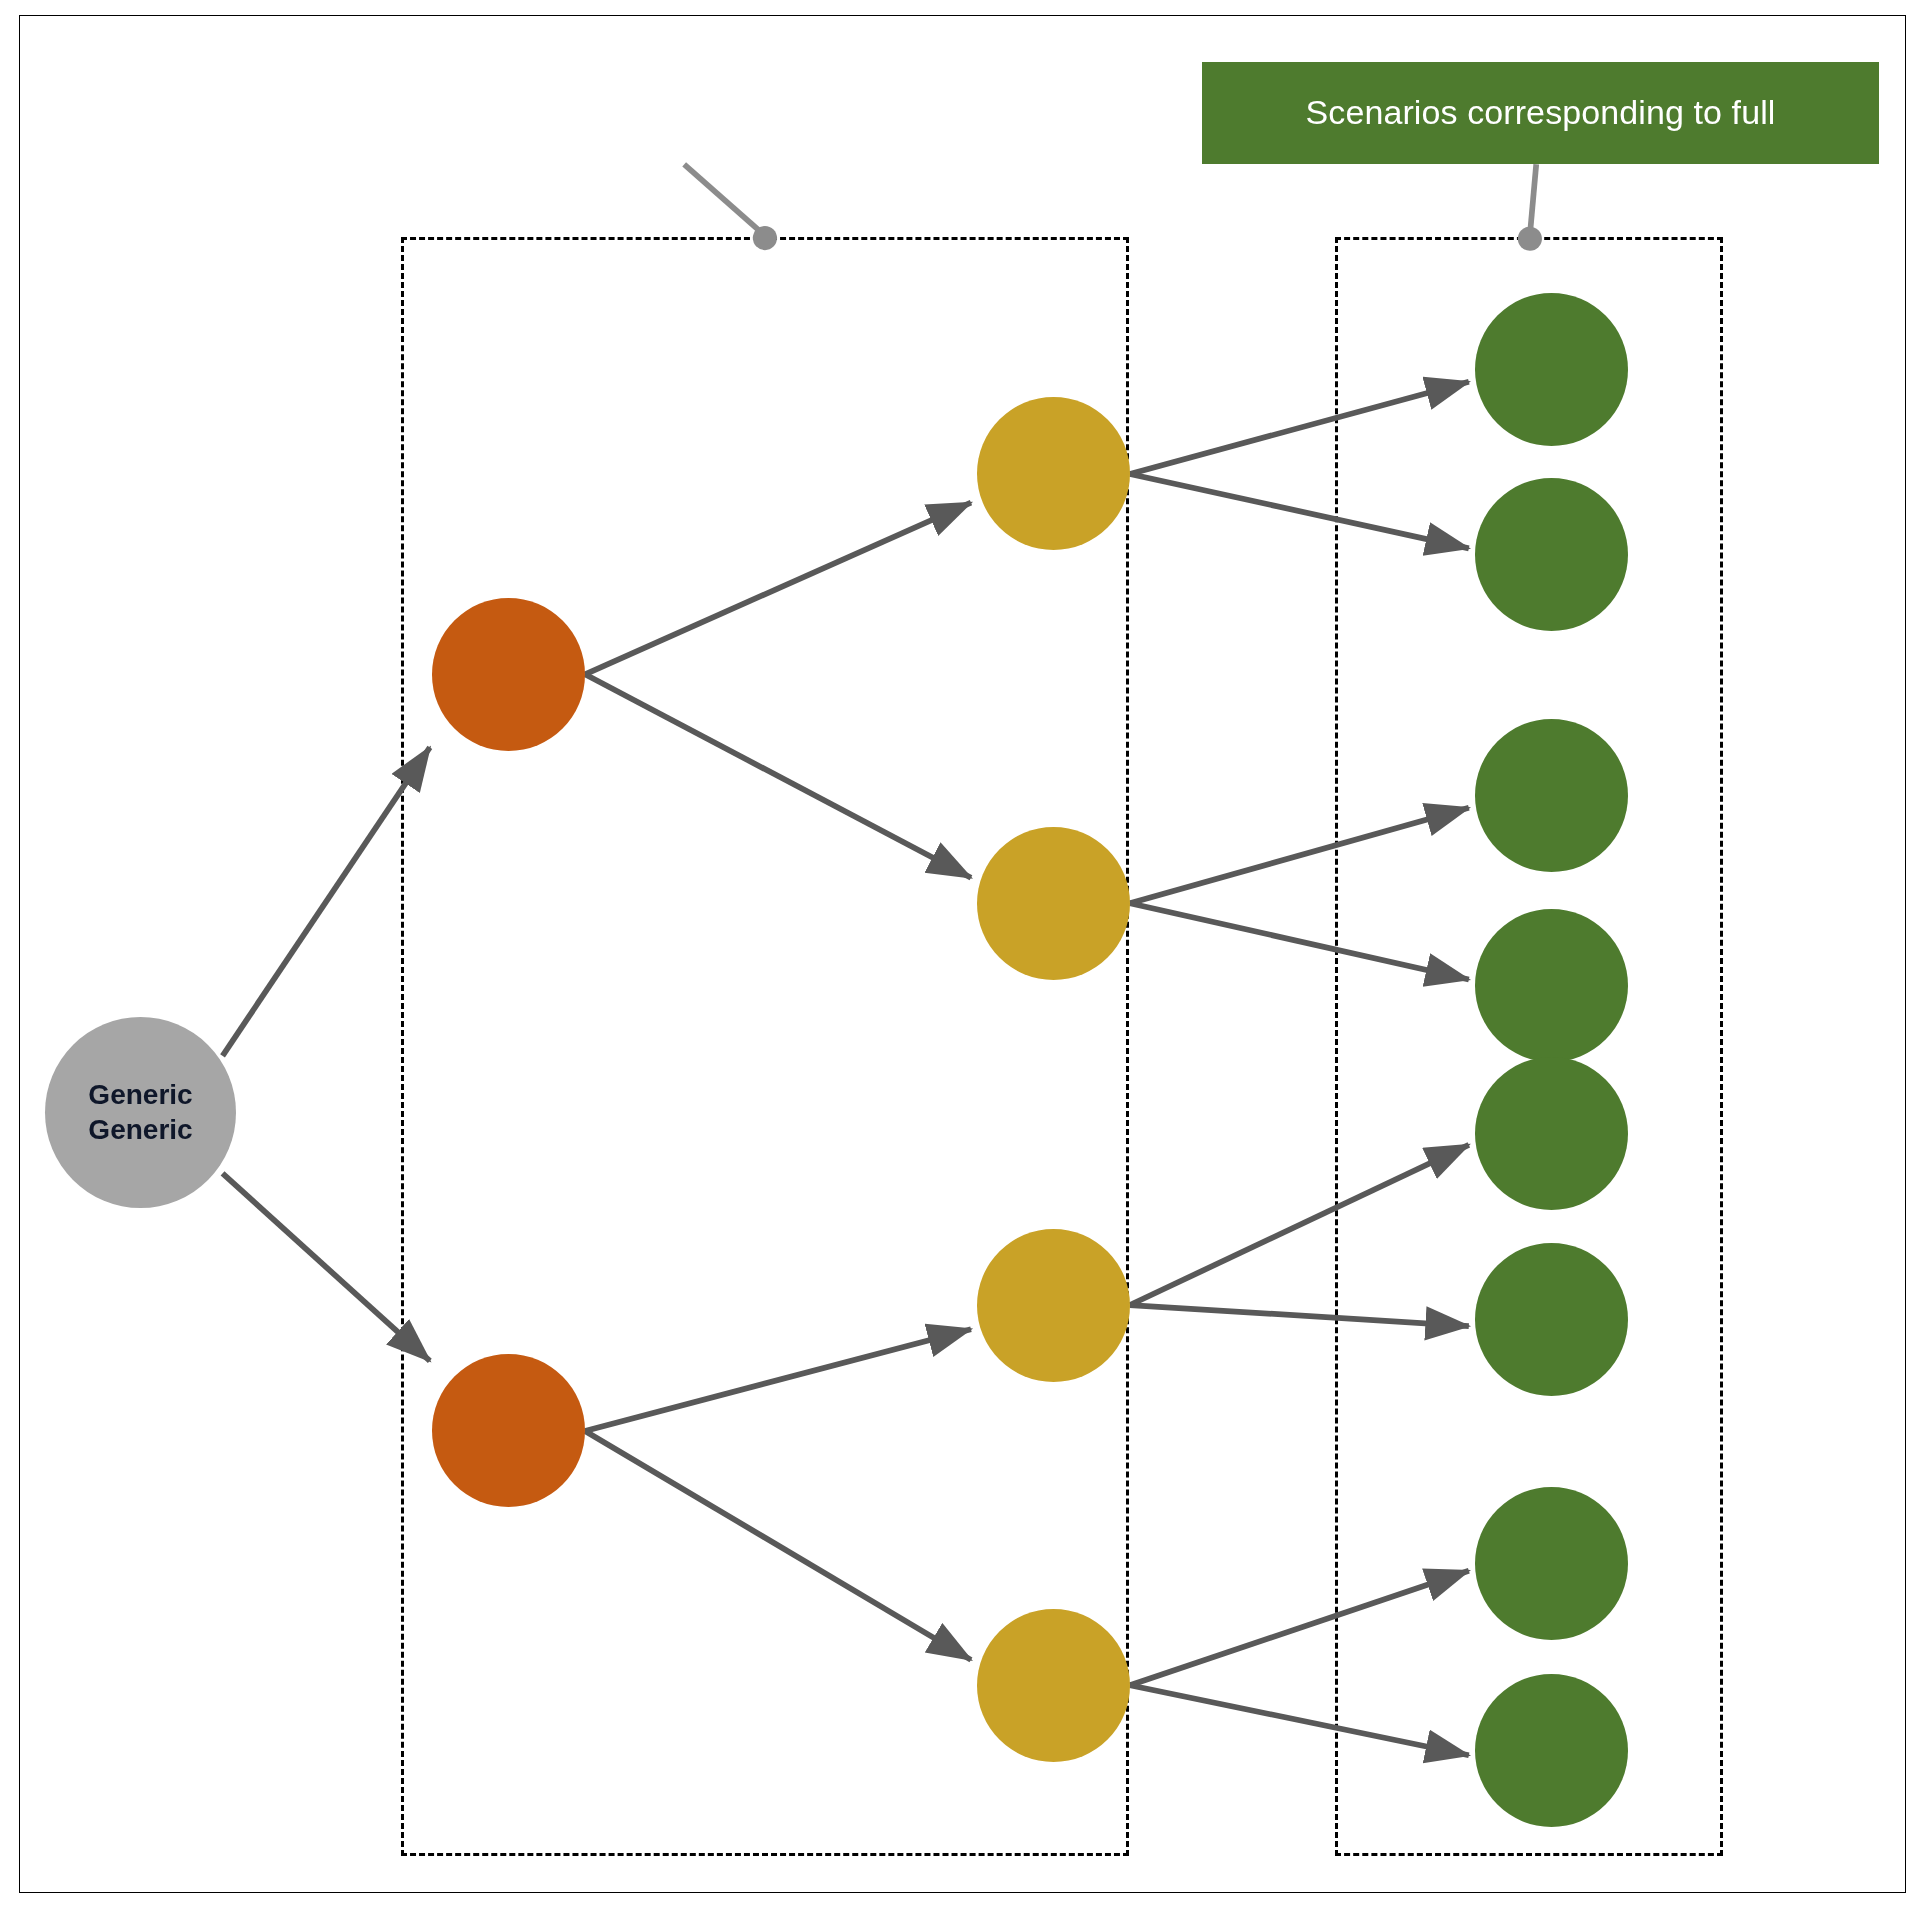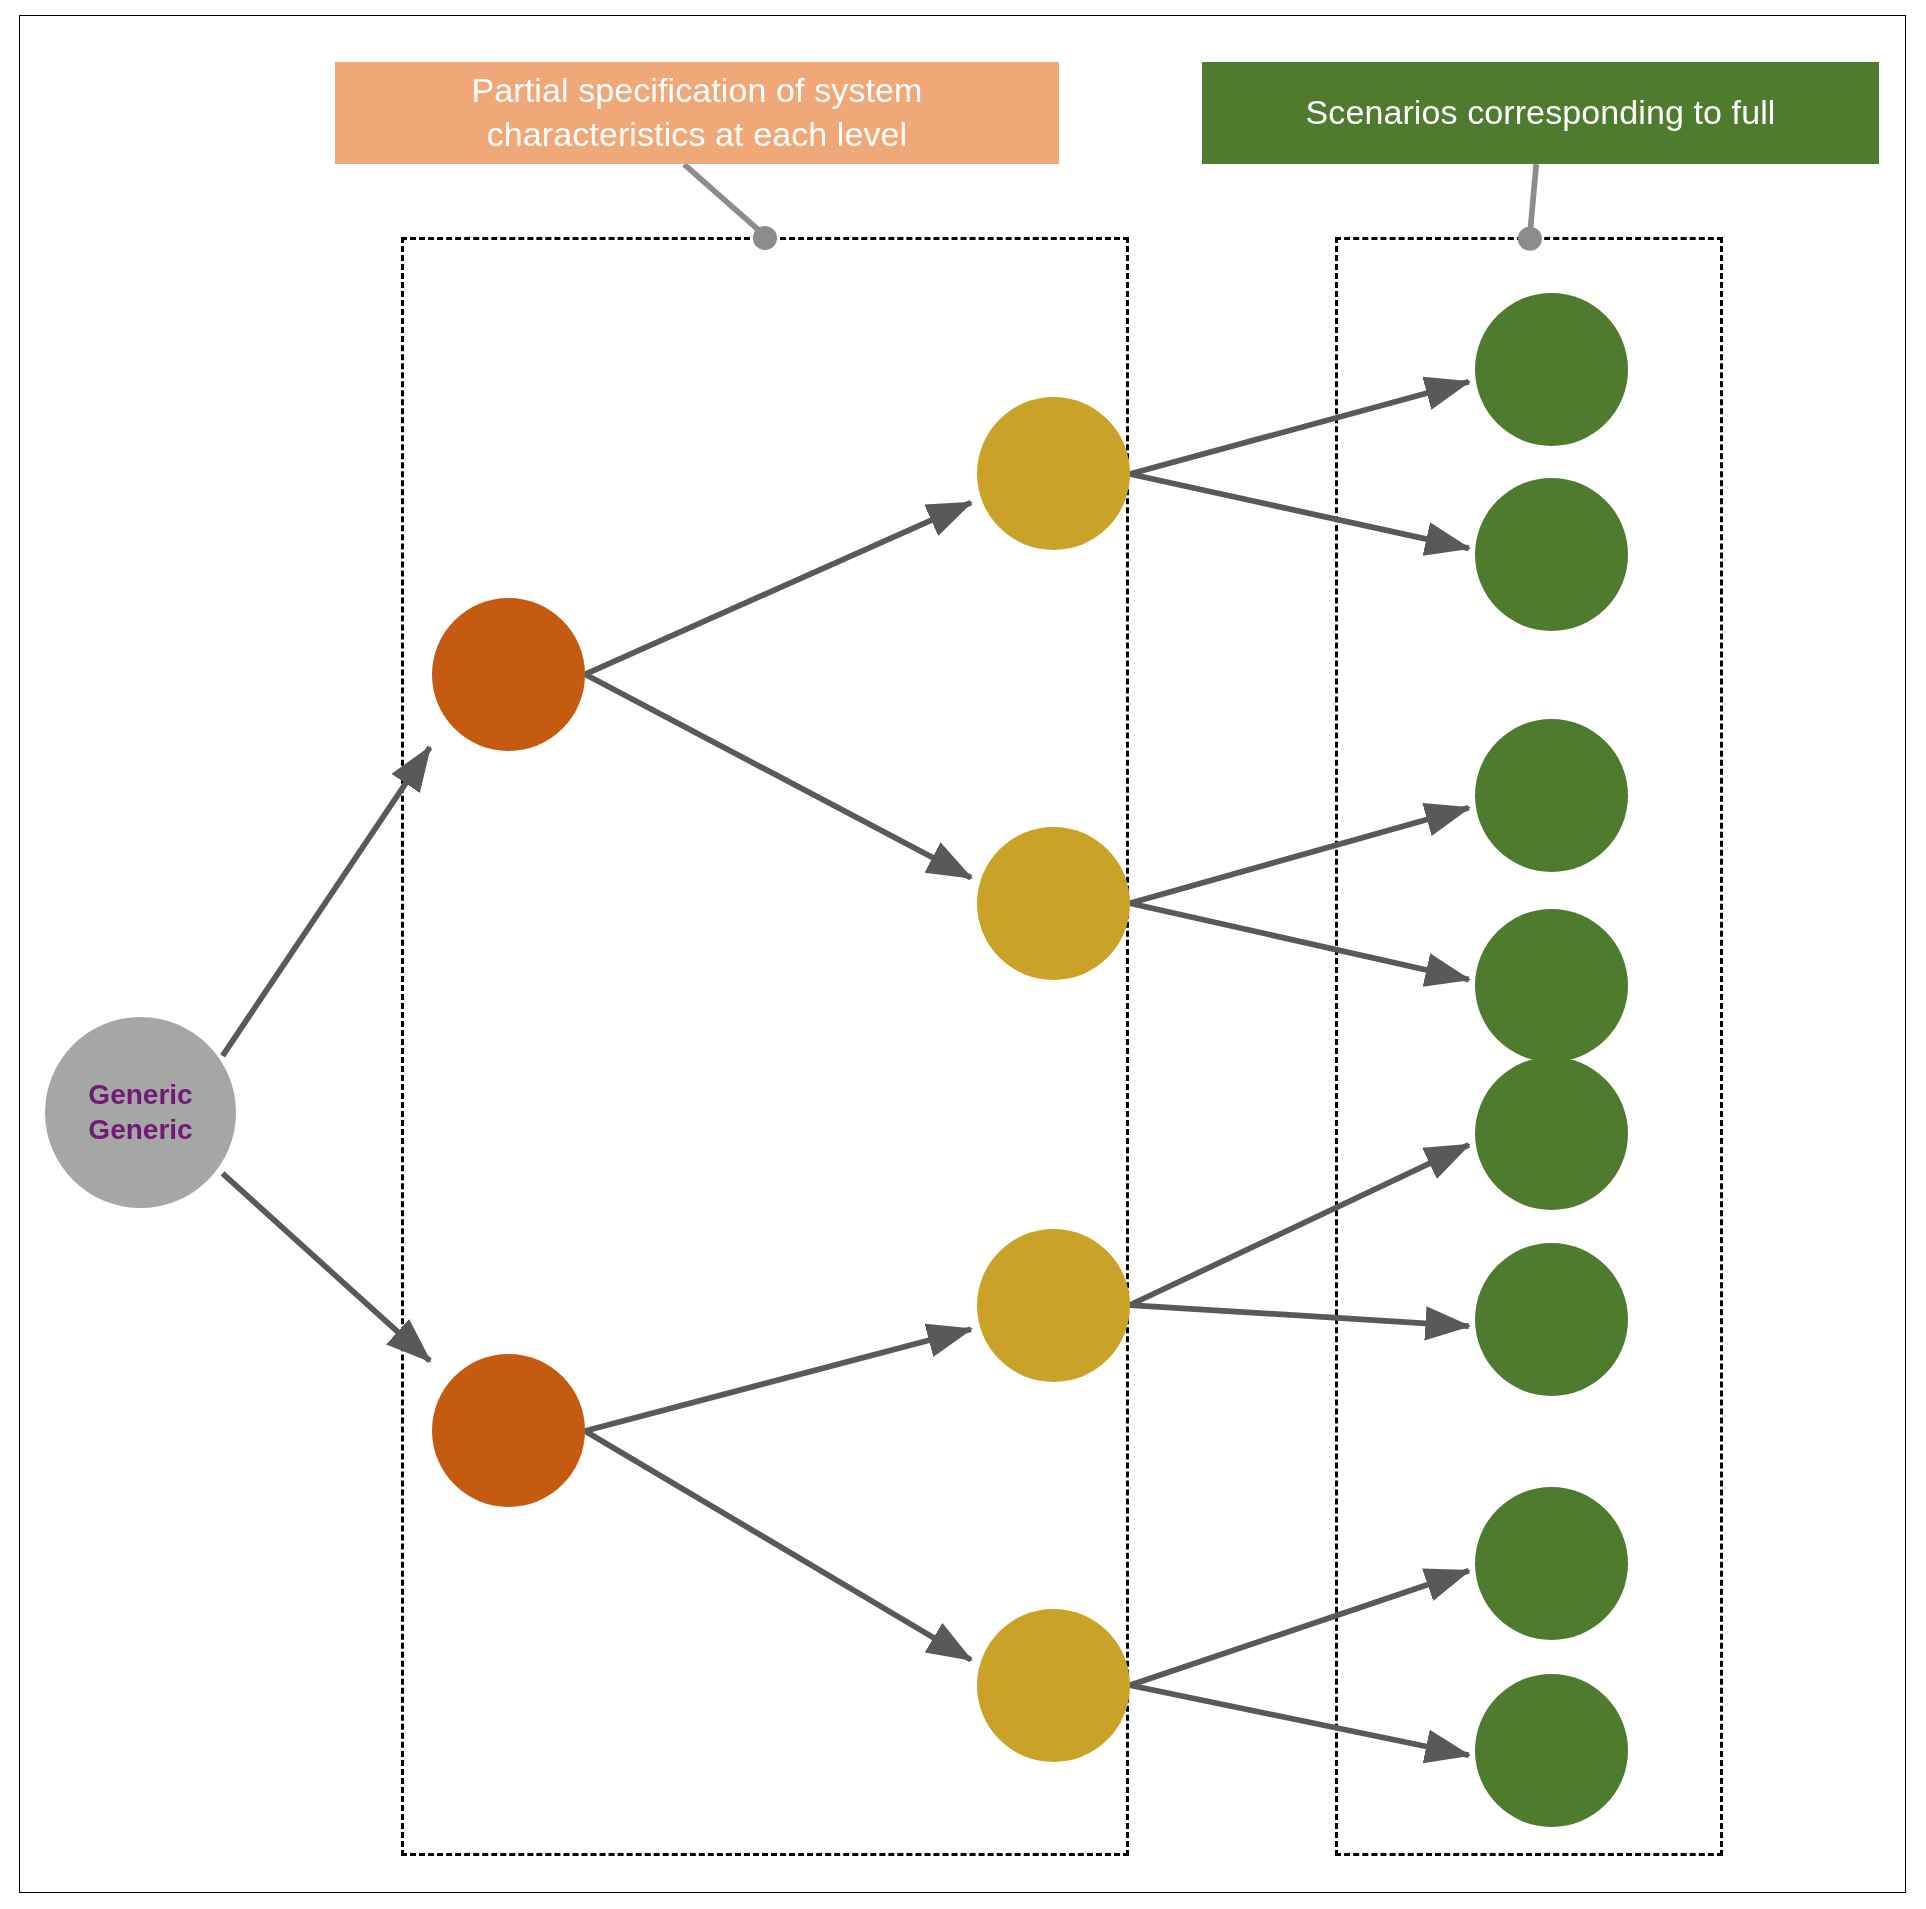--- a/index.html
+++ b/index.html
@@ -14,21 +14,21 @@
   .dashed-box{position:absolute;border:3.8px dashed #000000;box-sizing:border-box;}
   #box-partial{left:401px;top:237px;width:728px;height:1619px;}
   #box-scenarios{left:1335px;top:237px;width:388px;height:1619px;}
   svg.overlay{position:absolute;left:0;top:0;width:1926px;height:1910px;pointer-events:none;}
   .node{position:absolute;border-radius:50%;box-sizing:border-box;}
   .node.gray{background:#A6A6A6;}
   .node.orange{background:#C55A11;}
   .node.yellow{background:#C9A227;}
   .node.green{background:#4E7B2E;}
   .node-label{position:absolute;left:0;top:0;width:100%;height:100%;display:flex;flex-direction:column;
-              align-items:center;justify-content:center;color:#701a75;font-weight:bold;font-size:28px;line-height:1.22;}
+              align-items:center;justify-content:center;color:#0f172a;font-weight:bold;font-size:28px;line-height:1.22;}
 </style>
 </head>
 <body>
 
 <div id="stage">
 
   <div id="frame"></div>
 
   <div class="dashed-box" id="box-partial"></div>
   <div class="dashed-box" id="box-scenarios"></div>
@@ -90,26 +90,20 @@
 
   <div class="node green" style="left:1475px;top:293px;width:153px;height:153px;"></div>
   <div class="node green" style="left:1475px;top:478px;width:153px;height:153px;"></div>
   <div class="node green" style="left:1475px;top:719px;width:153px;height:153px;"></div>
   <div class="node green" style="left:1475px;top:909px;width:153px;height:153px;"></div>
   <div class="node green" style="left:1475px;top:1057px;width:153px;height:153px;"></div>
   <div class="node green" style="left:1475px;top:1243px;width:153px;height:153px;"></div>
   <div class="node green" style="left:1475px;top:1487px;width:153px;height:153px;"></div>
   <div class="node green" style="left:1475px;top:1674px;width:153px;height:153px;"></div>
 
-  <div class="label-box" id="label-partial">
-    <span>
-      <span>Partial specification of system</span><br>
-      <span>characteristics at each level</span>
-    </span>
-  </div>
 
   <div class="label-box" id="label-scenarios">
     <span>
       <span>Scenarios corresponding to full</span><br>
     </span>
   </div>
 
 </div>
 
 

